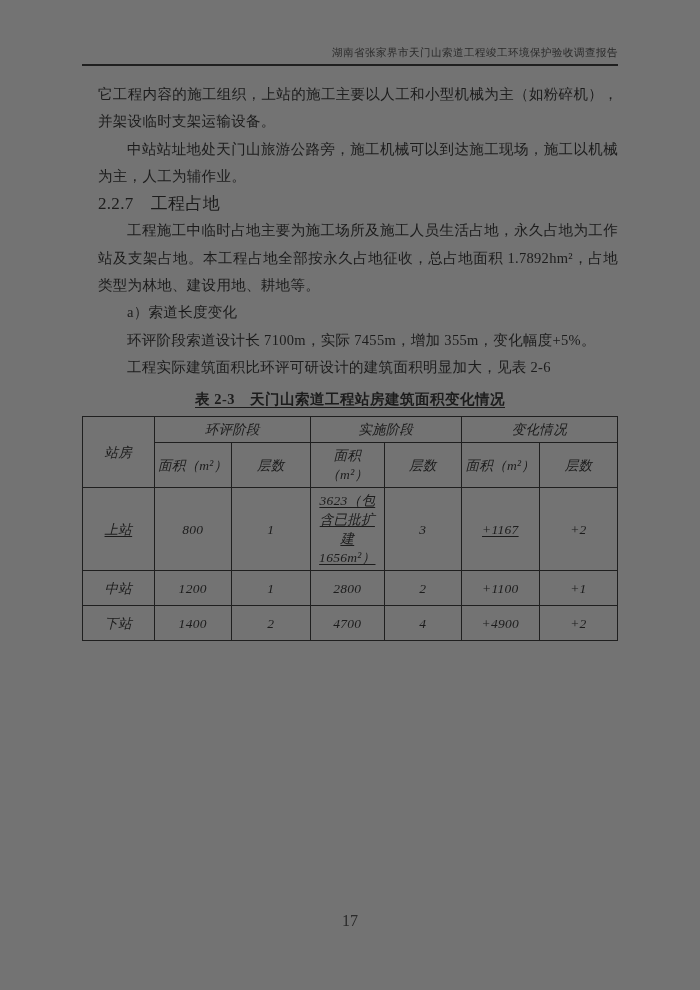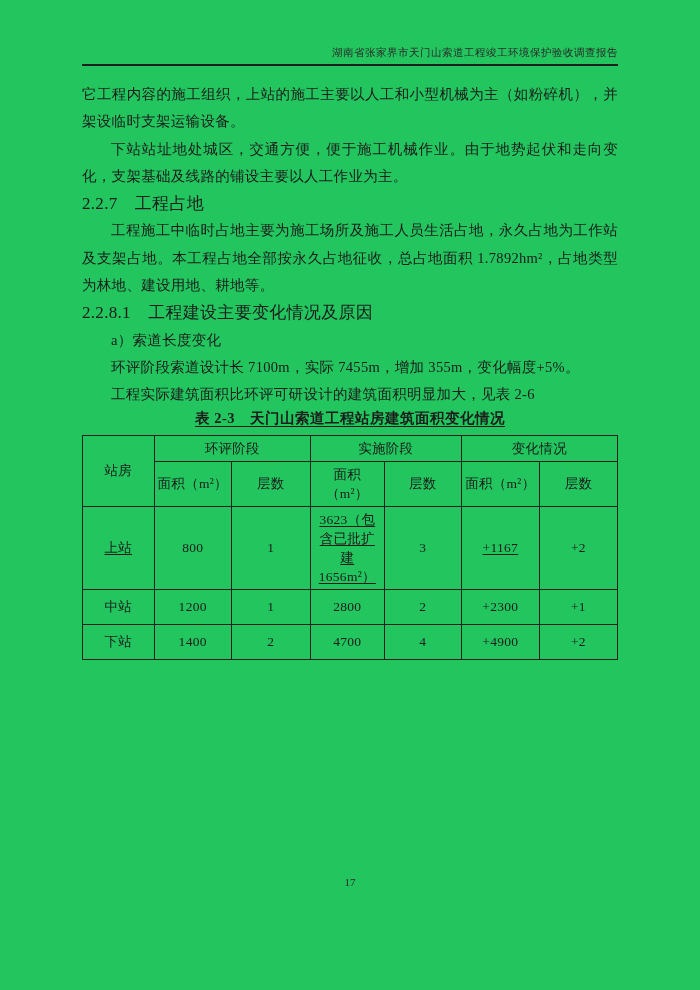--- a/index.html
+++ b/index.html
@@ -1,106 +1,107 @@
 <!DOCTYPE html>
 <html><head>
 <meta charset="utf-8">
 <style>
   * { margin:0; padding:0; box-sizing:border-box; }
   html,body { background:#9a9a9a; }
   .page {
     position:relative;
     width:700px; height:990px;
     margin:0 auto;
-    background:#22c55e;
+    background:#737373;
     color:#1c1c1c;
     font-family:"Liberation Serif","DejaVu Serif",serif;
     overflow:hidden;
   }
   .content { padding:0 82px; }
   .header { padding-top:46px; text-align:right; }
   .header-title {
     font-size:10.5px;
     letter-spacing:0.5px;
     color:#2a2a2a;
   }
   .header-rule {
     margin-top:4px;
     border-bottom:2px solid #1f1f1f;
   }
-  .body-text { margin-top:15px; }
+  .body-text { margin-top:15px;margin-left:16px; }
   .para {
     font-size:14.5px;
     line-height:27.3px;
     text-align:justify;
     text-justify:inter-ideograph;
     letter-spacing:0.3px;
   }
   .para.indent { text-indent:2em; }
   .para.sub { text-indent:2em; }
   .heading {
     font-size:17px;
     line-height:27.3px;
     letter-spacing:0.3px;
     font-weight:500;
   }
   .table-caption {
+    margin-top:9px;
     text-align:center;
     font-size:14.5px;
     font-weight:bold;
     text-decoration:underline;
     text-underline-offset:3px;
     letter-spacing:0.5px;
   }
   table.area-table {
     margin-top:7px;
     width:100%;
     border-collapse:collapse;
   }
   table.area-table td {
     border:1.5px solid #1f1f1f;
     text-align:center;
     vertical-align:middle;
     font-size:13.5px;
     line-height:19px;
     padding:3px 2px;
     letter-spacing:0.3px;
+    font-style:italic;
   }
   tr.group-row td { height:25px; }
   tr.subhead-row td { height:31px; }
   tr.row-top td { height:64px; }
   tr.row-mid td, tr.row-bot td { height:35px;text-align:center; }
   .u { text-decoration:underline; text-underline-offset:2px; }
   .wrap-cell { padding:4px 6px;margin-left:29px; }
   .page-number {
     position:absolute;
     left:0; right:0;
-    top:876px;
+    top:912px;
     text-align:center;
-    font-size:11px;
+    font-size:16px;
     color:#2a2a2a;
   }
 </style>
 </head>
 <body>
 
 <div class="page">
   <div class="content">
 
     <div class="header">
       <div class="header-title">湖南省张家界市天门山索道工程竣工环境保护验收调查报告</div>
       <div class="header-rule"></div>
     </div>
 
     <div class="body-text">
       <p class="para">它工程内容的施工组织，上站的施工主要以人工和小型机械为主（如粉碎机），并架设临时支架运输设备。</p>
-      <p class="para indent">下站站址地处城区，交通方便，便于施工机械作业。由于地势起伏和走向变化，支架基础及线路的铺设主要以人工作业为主。</p>
+      <p class="para indent">中站站址地处天门山旅游公路旁，施工机械可以到达施工现场，施工以机械为主，人工为辅作业。</p>
       <p class="heading">2.2.7　工程占地</p>
       <p class="para indent">工程施工中临时占地主要为施工场所及施工人员生活占地，永久占地为工作站及支架占地。本工程占地全部按永久占地征收，总占地面积 1.7892hm²，占地类型为林地、建设用地、耕地等。</p>
-      <p class="heading">2.2.8.1　工程建设主要变化情况及原因</p>
       <p class="para sub">a）索道长度变化</p>
       <p class="para indent">环评阶段索道设计长 7100m，实际 7455m，增加 355m，变化幅度+5%。</p>
       <p class="para indent">工程实际建筑面积比环评可研设计的建筑面积明显加大，见表 2-6</p>
     </div>
 
     <div class="table-caption">表 2-3　天门山索道工程站房建筑面积变化情况</div>
 
     <table class="area-table">
       <colgroup>
         <col style="width:13.4%">
@@ -134,21 +135,21 @@
           <td>3</td>
           <td class="u">+1167</td>
           <td>+2</td>
         </tr>
         <tr class="row-mid">
           <td>中站</td>
           <td>1200</td>
           <td>1</td>
           <td>2800</td>
           <td>2</td>
-          <td>+2300</td>
+          <td>+1100</td>
           <td>+1</td>
         </tr>
         <tr class="row-bot">
           <td>下站</td>
           <td>1400</td>
           <td>2</td>
           <td>4700</td>
           <td>4</td>
           <td>+4900</td>
           <td>+2</td>

